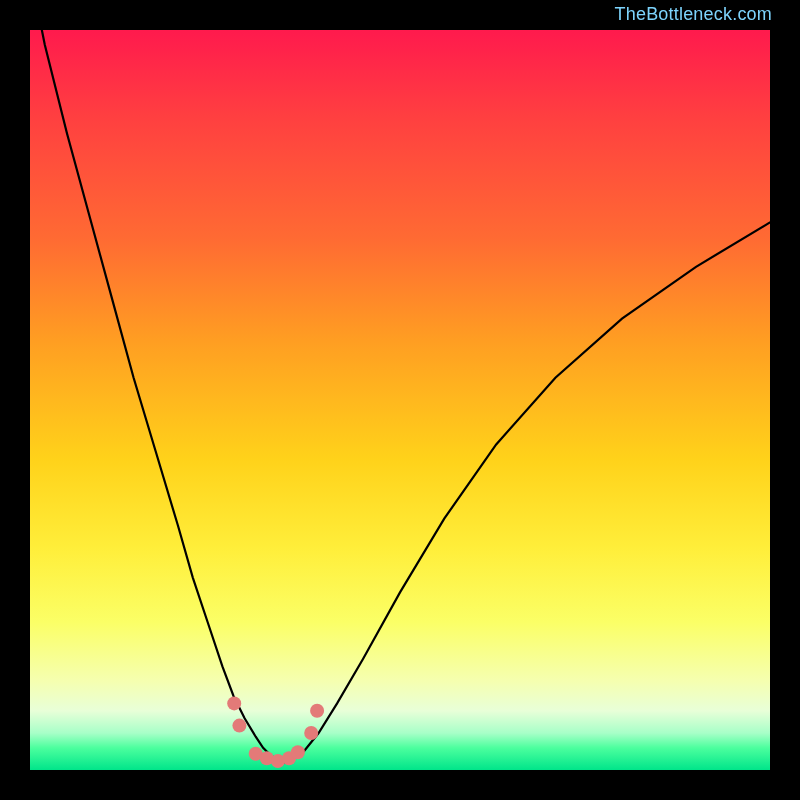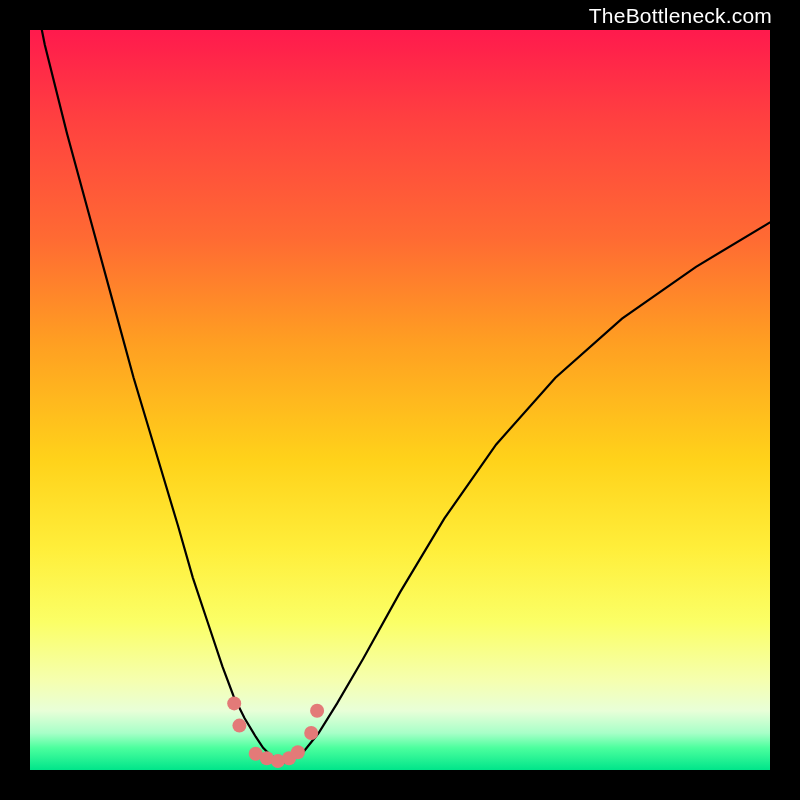--- a/index.html
+++ b/index.html
@@ -38,22 +38,22 @@
       #e8ffd8 92%,
       #a8ffc8 95%,
       #4cff9e 97%,
       #00e58a 100%
     );
   }
   .watermark {
     position: absolute;
     top: 4px;
     right: 28px;
-    color: #ffffff;
-    font-size: 21px;
+    color: #7dd3fc;
+    font-size: 18px;
     font-weight: 500;
     letter-spacing: 0.2px;
     margin-left: 44px;
   }
   svg.overlay {
     position: absolute;
     left: 30px;
     top: 30px;
     width: 740px;
     height: 740px;

